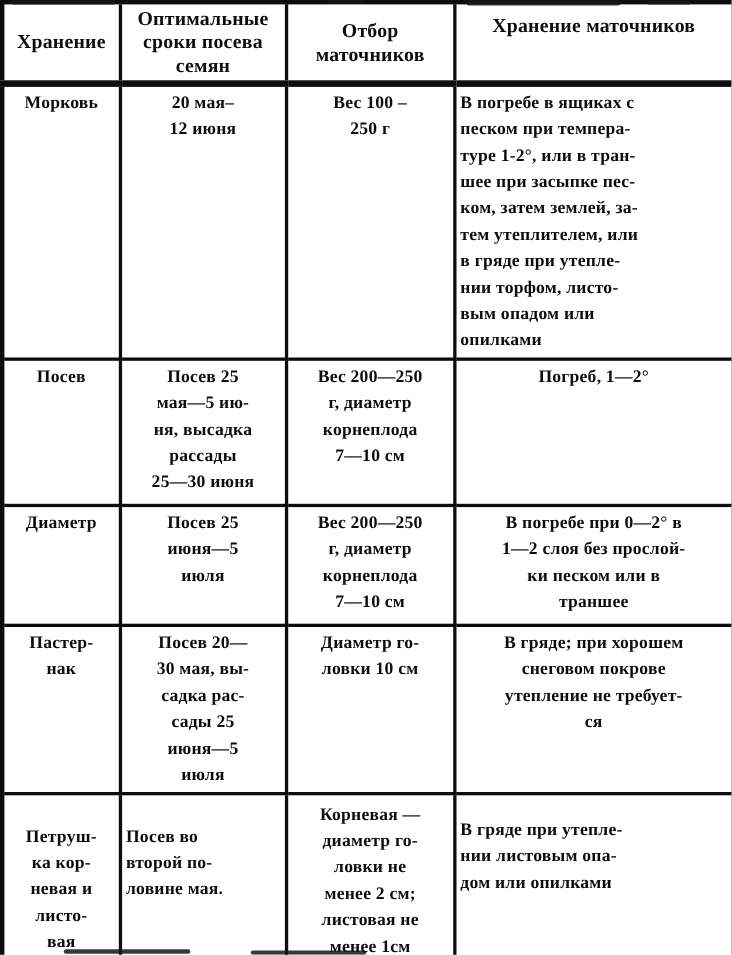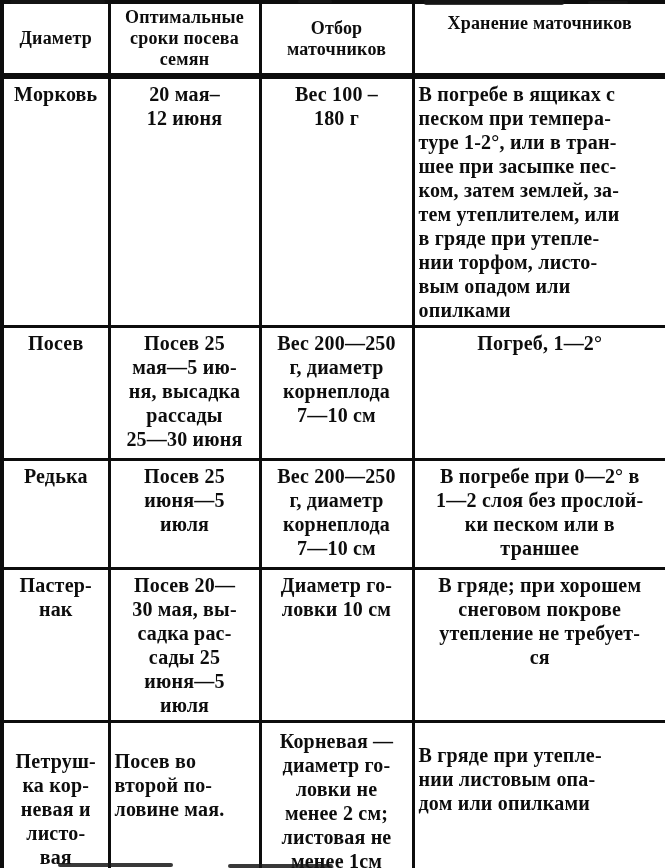--- a/index.html
+++ b/index.html
@@ -35,21 +35,21 @@
   .seed-table th {
     border-bottom: 6px solid #0d0d0d;
     font-size: 18px;
     line-height: 21px;
     text-align: center;
     vertical-align: middle;
     letter-spacing: 0.2px;
   }
   .seed-table th.h-storage { vertical-align: top; padding-top: 9px; }
   .seed-table td {
-    font-size: 20px;
+    font-size: 16px;
     line-height: 24px;
     vertical-align: top;
     text-align: center;
     letter-spacing: 0.2px;
   }
   .seed-table td.l { text-align: left; }
   .seed-table td.pt-lg { padding-top: 26px; }
   .seed-table td.pt-md { padding-top: 20px; }
   .seed-table td.pt-sm { padding-top: 6px; }
   tr.row-header   { height: 64px; }
@@ -85,34 +85,34 @@
 
   <table class="seed-table">
     <colgroup>
       <col style="width:107px">
       <col style="width:151px">
       <col style="width:153px">
       <col style="width:254px">
     </colgroup>
     <tbody>
         <tr class="row-header">
-      <th>Диаметр</th>
+      <th>Хранение</th>
       <th>Оптимальные
 сроки посева
 семян</th>
       <th>Отбор
 маточников</th>
       <th class="h-storage">Хранение маточников</th>
     </tr>
     <tr class="row-carrot">
       <td>Морковь</td>
       <td>20 мая–
 12 июня</td>
       <td>Вес 100 –
-180 г</td>
+250 г</td>
       <td class="l">В погребе в ящиках с
 песком при темпера-
 туре 1-2°, или в тран-
 шее при засыпке пес-
 ком, затем землей, за-
 тем утеплителем, или
 в гряде при утепле-
 нии торфом, листо-
 вым опадом или
 опилками</td>
@@ -124,21 +124,21 @@
 ня, высадка
 рассады
 25—30 июня</td>
       <td>Вес 200—250
 г, диаметр
 корнеплода
 7—10 см</td>
       <td>Погреб, 1—2°</td>
     </tr>
     <tr class="row-radish">
-      <td>Редька</td>
+      <td>Диаметр</td>
       <td>Посев 25
 июня—5
 июля</td>
       <td>Вес 200—250
 г, диаметр
 корнеплода
 7—10 см</td>
       <td>В погребе при 0—2° в
 1—2 слоя без прослой-
 ки песком или в

